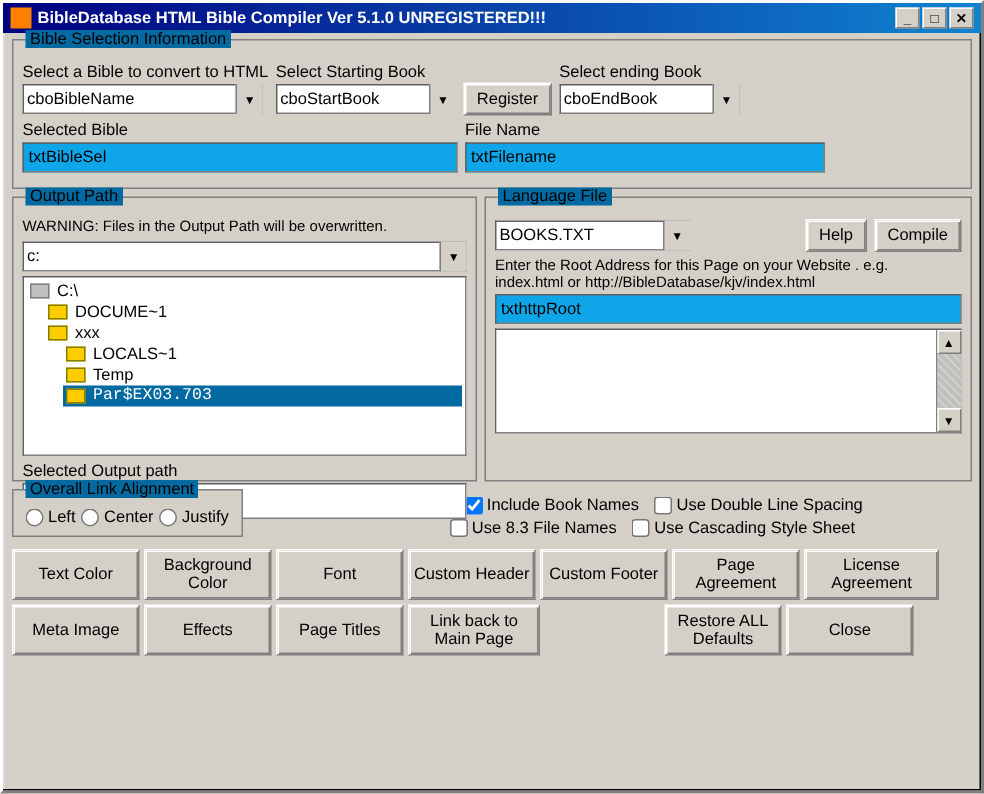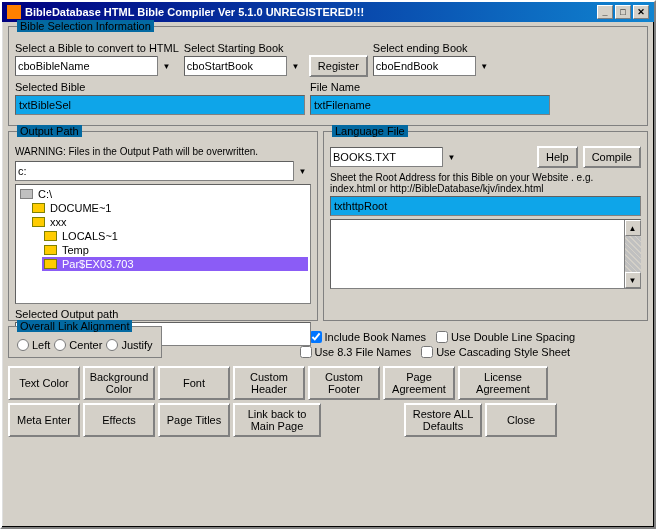--- a/index.html
+++ b/index.html
@@ -171,22 +171,23 @@
     }
     .tree-item {
       display: flex;
       align-items: center;
       padding: 1px 2px;
       cursor: pointer;
       white-space: nowrap;
       font-size: 11px;
     }
     .tree-item.selected {
-      background: #8b5cf6;
+      background: #0369a1;
       color: white;
+      font-family: Liberation Mono, monospace;
     }
     .tree-item .folder-icon {
       width: 16px;
       height: 12px;
       display: inline-flex;
       align-items: center;
       margin-right: 2px;
     }
     .folder-yellow {
       width: 13px;
@@ -240,21 +241,21 @@
       white-space: nowrap;
     }
     .bottom-btn {
       background: #d4d0c8;
       border: 1px solid #ffffff;
       border-right-color: #808080;
       border-bottom-color: #808080;
       box-shadow: inset 1px 1px #ffffff, inset -1px -1px #808080;
       font-size: 11px;
       cursor: pointer;
-      width: 72px;
+      width: 85px;
       height: 34px;
       display: flex;
       align-items: center;
       justify-content: center;
       text-align: center;
       padding: 2px;
     }
     .scrollbar-v {
       width: 16px;
       background: #d4d0c8;
@@ -433,21 +434,21 @@
             <div class="combo-wrapper">
               <select class="combo" style="width:130px;">
                 <option>BOOKS.TXT</option>
               </select>
               <span class="combo-arrow">▼</span>
             </div>
             <button class="win-btn" style="margin-left:auto;">Help</button>
             <button class="win-btn">Compile</button>
           </div>
           <div style="margin-top:4px;">
-            <div style="font-size:10px;">Sheet the Root Address for this Bible on your Website . e.g.</div>
+            <div style="font-size:10px;">Enter the Root Address for this Page on your Website . e.g.</div>
             <div style="font-size:10px; margin-bottom:2px;">index.html or http://BibleDatabase/kjv/index.html</div>
             <input type="text" class="text-input" style="width: 100%;" value="txthttpRoot">
           </div>
           <div style="margin-top:3px; display:flex; flex:1;">
             <div class="textarea-with-scroll" style="width:100%; height:70px;">
               <textarea style="height: 68px;"></textarea>
               <div class="scrollbar-v">
                 <div class="scroll-btn">▲</div>
                 <div class="scroll-track"></div>
                 <div class="scroll-btn">▼</div>
@@ -508,21 +509,21 @@
       <button class="bottom-btn">Text Color</button>
       <button class="bottom-btn">Background Color</button>
       <button class="bottom-btn">Font</button>
       <button class="bottom-btn">Custom Header</button>
       <button class="bottom-btn">Custom Footer</button>
       <button class="bottom-btn">Page Agreement</button>
       <button class="bottom-btn" style="width:90px;">License Agreement</button>
     </div>
 
     <div style="display:flex; gap:3px;">
-      <button class="bottom-btn">Meta Enter</button>
+      <button class="bottom-btn">Meta Image</button>
       <button class="bottom-btn">Effects</button>
       <button class="bottom-btn">Page Titles</button>
       <button class="bottom-btn" style="width:88px;">Link back to Main Page</button>
       <button class="bottom-btn" style="width:78px; margin-left: 80px; text-align: center;">Restore ALL Defaults</button>
       <button class="bottom-btn">Close</button>
     </div>
 
   </div>
 </div>
 

